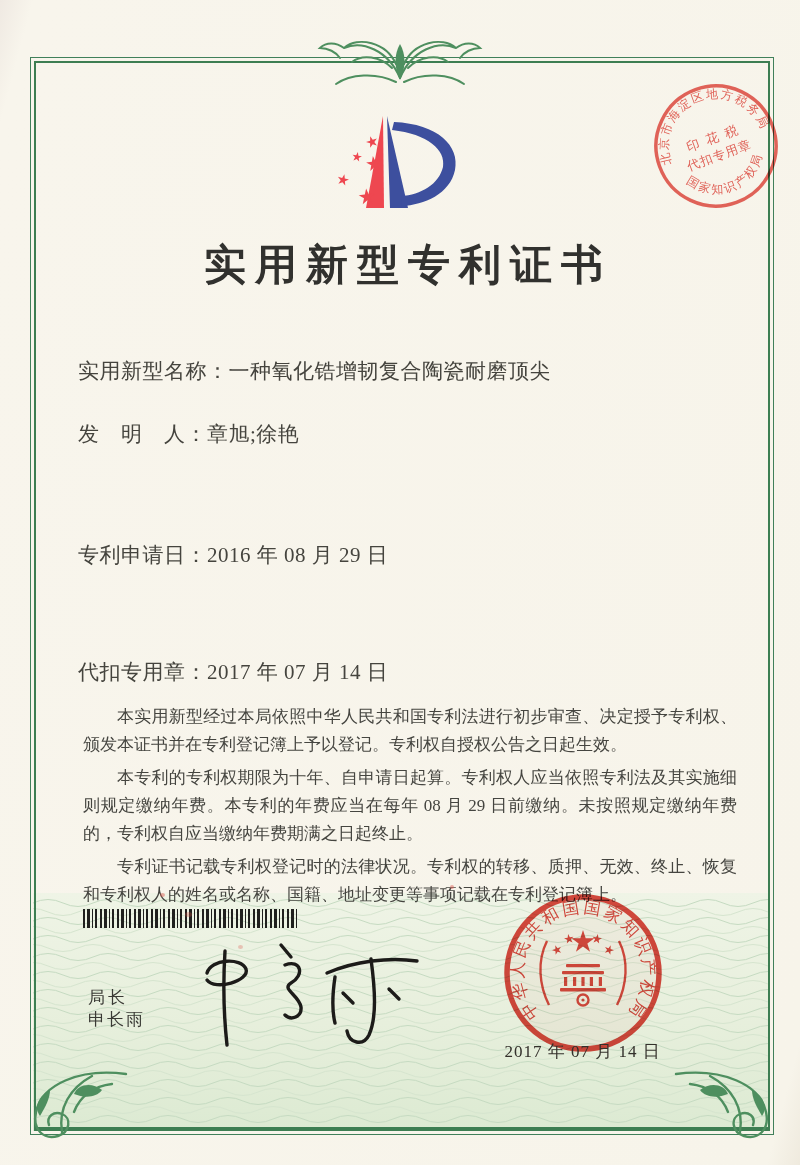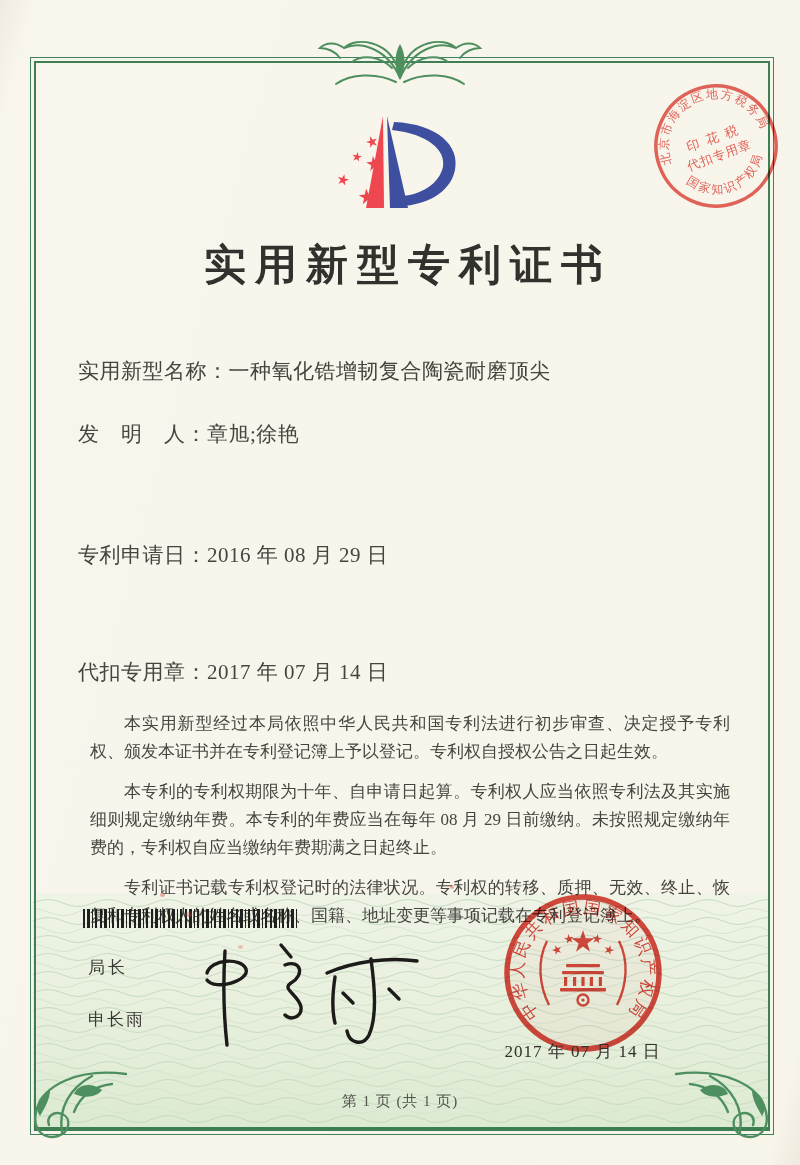--- a/index.html
+++ b/index.html
@@ -44,33 +44,33 @@
   }
   .field{
     position:absolute;left:78px;width:670px;
     font-size:21px;color:#45443e;letter-spacing:.5px;white-space:nowrap;
   }
   .f0{top:357px}.f1{top:420px}.f2{top:478px}.f3{top:541px}.f4{top:601px}.f5{top:658px}
   .body-text{
     position:absolute;left:78px;top:698px;width:664px;
     font-size:17px;line-height:28px;color:#454540;text-align:justify;
   }
-  .body-text p{margin:12px;text-indent:2em;}
+  .body-text p{margin:5px;text-indent:2em;}
   
   .barcode{
     position:absolute;left:83px;top:909px;width:214px;height:19px;
     background:repeating-linear-gradient(90deg,
       #20201e 0 2px,transparent 2px 4px,
       #20201e 4px 7px,transparent 7px 9px,
       #20201e 9px 10px,transparent 10px 12px,
       #20201e 12px 14px,transparent 14px 17px);
   }
   
   .issuer-title{
-    position:absolute;left:88px;top:956px;
+    position:absolute;left:88px;top:986px;
     font-family:"Liberation Sans","DejaVu Sans",sans-serif;
     font-size:17px;letter-spacing:3px;color:#3a3a35;
   }
   .issuer-name{
     position:absolute;left:88px;top:1008px;
     font-family:"Liberation Sans","DejaVu Sans",sans-serif;
     font-size:17px;letter-spacing:2px;color:#3a3a35;
   }
   .signature{position:absolute;left:185px;top:933px;}
   
@@ -282,15 +282,14 @@
       <rect x="-23" y="15" width="46" height="3.4" rx="1"></rect>
       <circle cx="0" cy="27" r="5.5" fill="none" stroke="#dc3a31" stroke-width="2.4"></circle>
       <circle cx="0" cy="27" r="1.6"></circle>
       <path d="M -34 32 C -44 12 -46 -12 -36 -32" fill="none" stroke="#dc3a31" stroke-width="2.4"></path>
       <path d="M 34 32 C 44 12 46 -12 36 -32" fill="none" stroke="#dc3a31" stroke-width="2.4"></path>
     </g>
   </svg>
 
   <div class="seal-date">2017 年 07 月 14 日</div>
 
-  <div class="footer">第 1 页 (共 1 页)</div>
 
 </div>
 
 </body></html>

